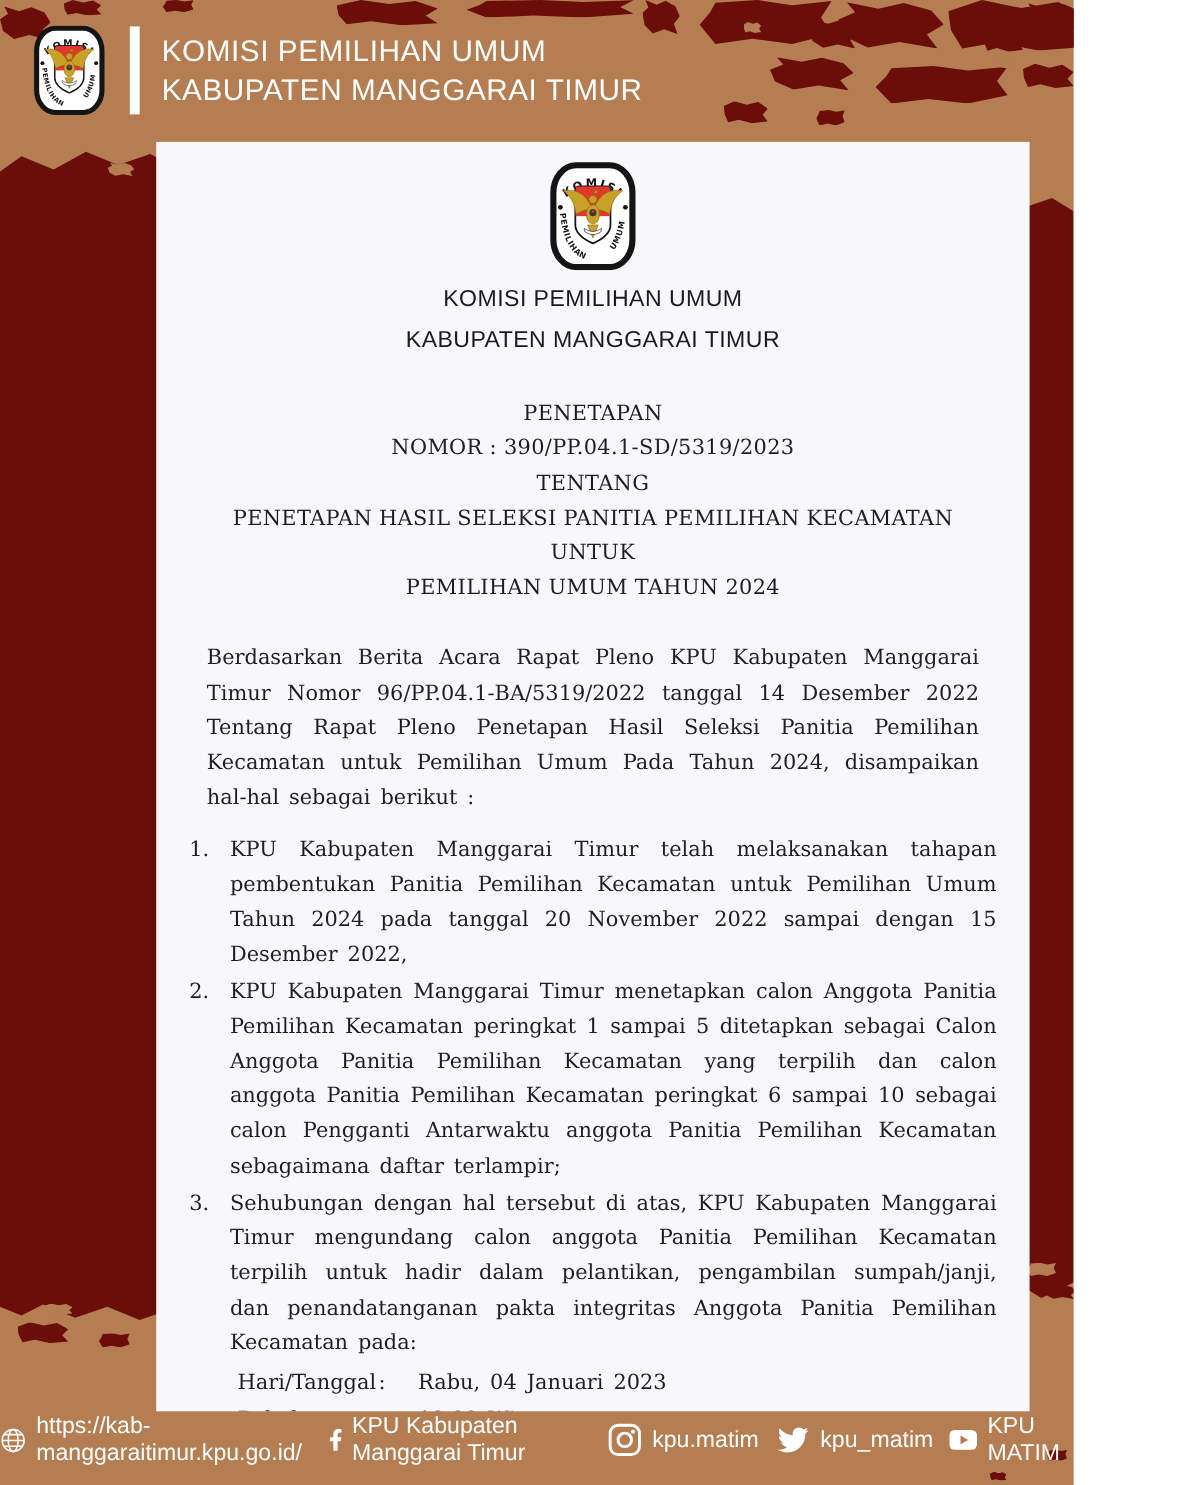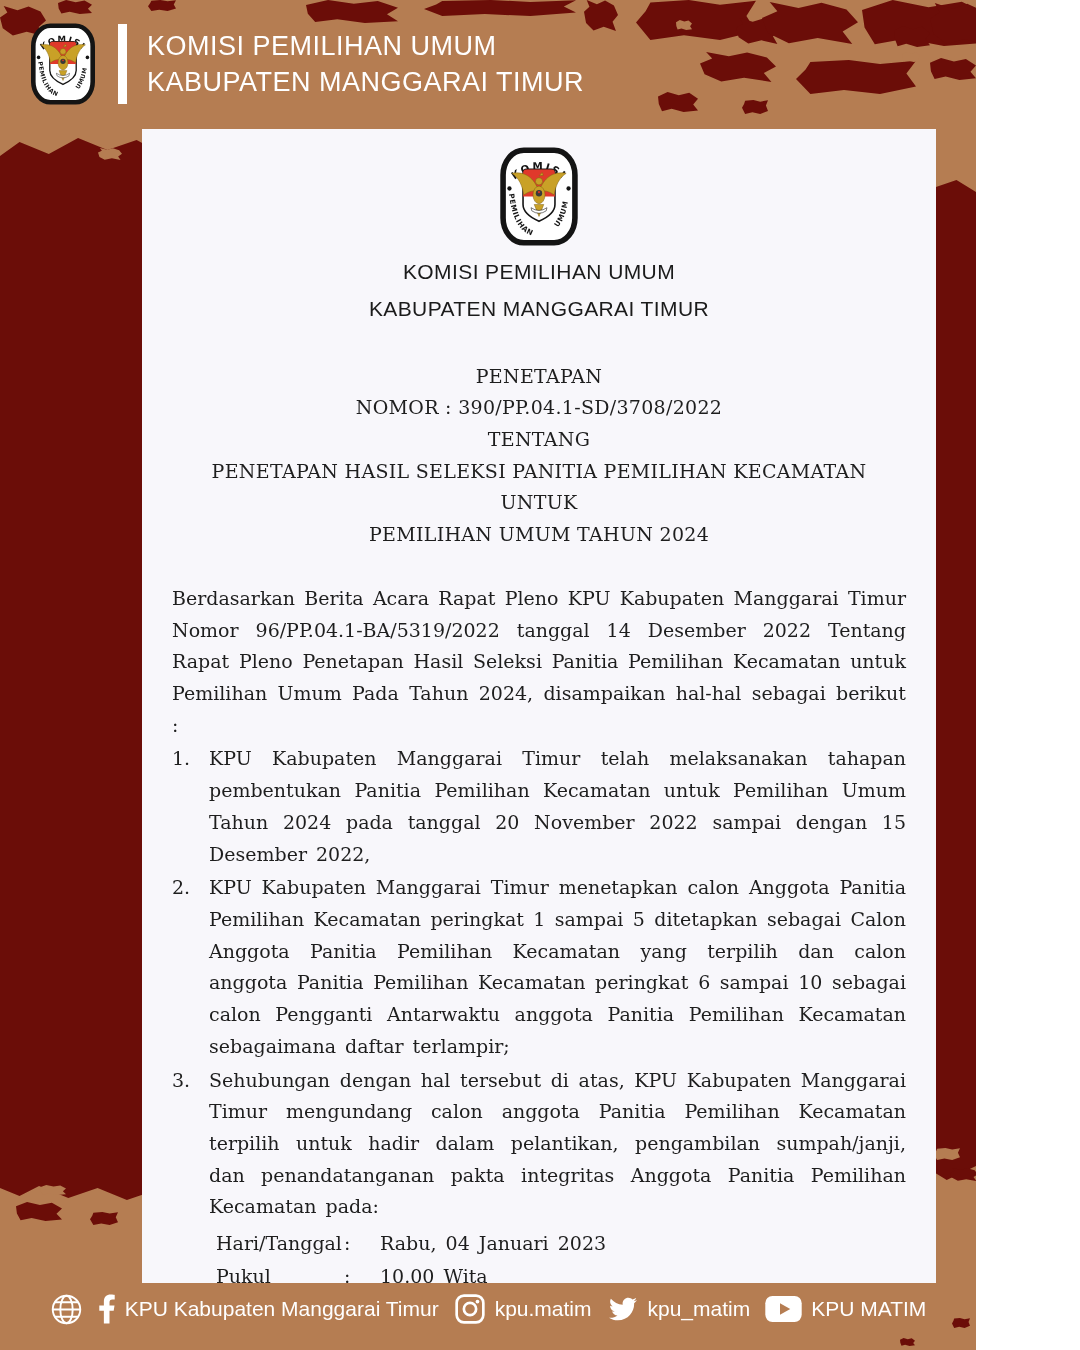--- a/index.html
+++ b/index.html
@@ -127,27 +127,27 @@
   <main class="document">
     <svg class="doc-logo">
         <use href="#kpu-badge"></use>
       </svg>
     <div class="doc-org">
       <div>KOMISI PEMILIHAN UMUM</div>
       <div>KABUPATEN MANGGARAI TIMUR</div>
     </div>
     <div class="doc-titleblock">
       <div>PENETAPAN</div>
-      <div>NOMOR : 390/PP.04.1-SD/3708/2022</div>
+      <div>NOMOR : 390/PP.04.1-SD/5319/2023</div>
       <div>TENTANG</div>
       <div>PENETAPAN HASIL SELEKSI PANITIA PEMILIHAN KECAMATAN UNTUK</div>
       <div>PEMILIHAN UMUM TAHUN 2024</div>
     </div>
     <div class="doc-body">
-      <p style="margin:0">Berdasarkan Berita Acara Rapat Pleno KPU Kabupaten Manggarai Timur Nomor 96/PP.04.1-BA/5319/2022 tanggal 14 Desember 2022 Tentang Rapat Pleno Penetapan Hasil Seleksi Panitia Pemilihan Kecamatan untuk Pemilihan Umum Pada Tahun 2024, disampaikan hal-hal sebagai berikut :</p>
+      <p style="margin:16px">Berdasarkan Berita Acara Rapat Pleno KPU Kabupaten Manggarai Timur Nomor 96/PP.04.1-BA/5319/2022 tanggal 14 Desember 2022 Tentang Rapat Pleno Penetapan Hasil Seleksi Panitia Pemilihan Kecamatan untuk Pemilihan Umum Pada Tahun 2024, disampaikan hal-hal sebagai berikut :</p>
       <ol class="doc-list">
         <li>
           <span class="num">1.</span>
           <span>KPU Kabupaten Manggarai Timur telah melaksanakan tahapan pembentukan Panitia Pemilihan Kecamatan untuk Pemilihan Umum Tahun 2024 pada tanggal 20 November 2022 sampai dengan 15 Desember 2022,</span>
         </li>
         <li>
           <span class="num">2.</span>
           <span><span>KPU Kabupaten Manggarai Timur menetapkan calon Anggota Panitia Pemilihan Kecamatan </span><span class="bold-seg">peringkat 1 sampai 5 ditetapkan sebagai Calon Anggota Panitia Pemilihan Kecamatan yang terpilih</span><span> dan calon anggota Panitia Pemilihan Kecamatan peringkat 6 sampai 10 sebagai calon Pengganti Antarwaktu anggota Panitia Pemilihan Kecamatan sebagaimana daftar terlampir;</span></span>
         </li>
         <li>
@@ -171,20 +171,21 @@
     </div>
   </main>
 
   <footer class="footer">
     <div class="fgroup">
       <svg width="33" height="33" viewBox="0 0 24 24" fill="none" stroke="#fff" stroke-width="1.4">
           <circle cx="12" cy="12" r="10"></circle>
           <ellipse cx="12" cy="12" rx="4.5" ry="10"></ellipse>
           <path d="M2 12h20M3.5 6.7h17M3.5 17.3h17"></path>
         </svg>
+      <span>https://kab-manggaraitimur.kpu.go.id/</span>
     </div>
     <div class="fgroup">
       <svg width="18" height="30" viewBox="0 0 320 512" fill="#fff">
           <path d="M279.14 288l14.22-92.66h-88.91v-60.13c0-25.35 12.42-50.06 52.24-50.06h40.42V6.26S260.43 0 225.36 0c-73.22 0-121.08 44.38-121.08 124.72v70.62H22.89V288h81.39v224h100.17V288z"></path>
         </svg>
       <span>KPU Kabupaten Manggarai Timur</span>
     </div>
     <div class="fgroup">
       <svg width="32" height="32" viewBox="0 0 24 24" fill="none" stroke="#fff" stroke-width="2">
           <rect x="2" y="2" width="20" height="20" rx="5.5"></rect>

